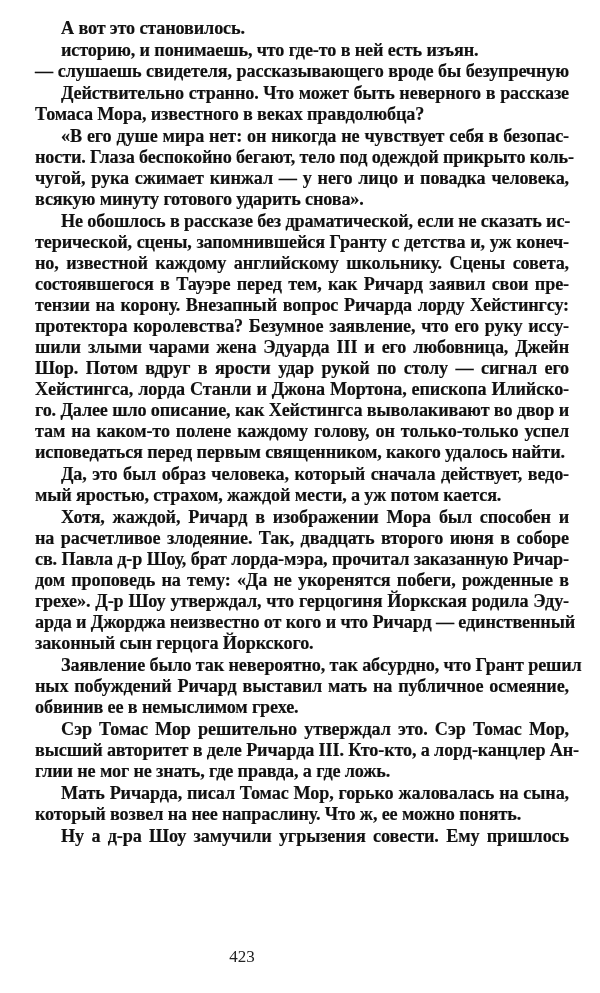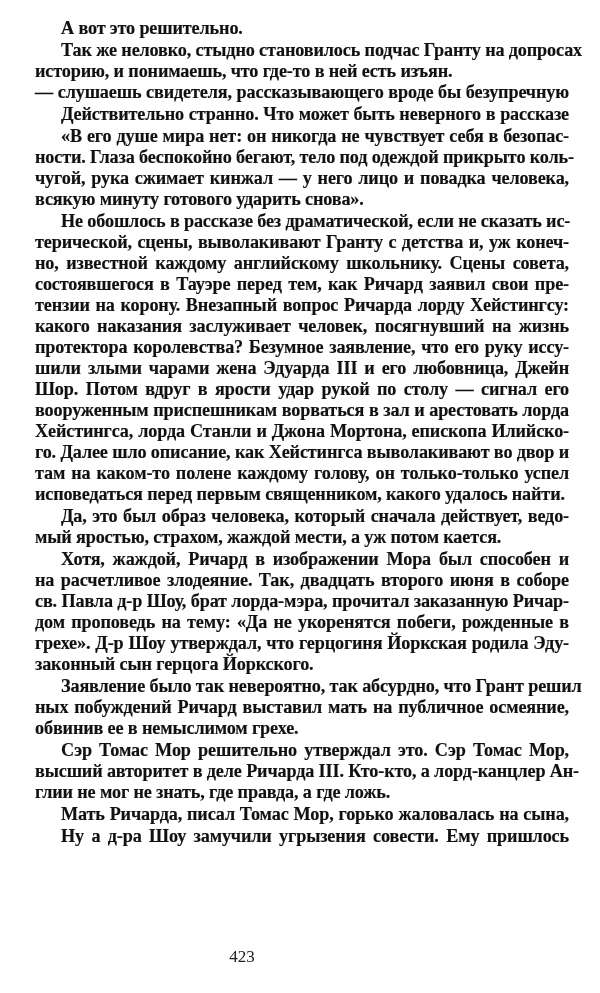--- a/index.html
+++ b/index.html
@@ -63,75 +63,75 @@
       font-weight: normal;
       font-family: "Liberation Serif", "DejaVu Serif", serif;
       color: #222;
     }
   </style>
 </head>
 <body>
 
 <div class="page-body" id="page-body">
     <div class="para">
-      <span class="line last">А вот это решительно.</span>
+      <span class="line last">А вот это становилось.</span>
     </div>
     <div class="para">
-      <span class="line">Так же неловко, стыдно становилось подчас Гранту на допросах</span>
       <span class="line last">историю, и понимаешь, что где-то в ней есть изъян.</span>
       <span class="line">— слушаешь свидетеля, рассказывающего вроде бы безупречную</span>
     </div>
     <div class="para">
       <span class="line">Действительно странно. Что может быть неверного в рассказе</span>
+      <span class="line last">Томаса Мора, известного в веках правдолюбца?</span>
     </div>
     <div class="para">
       <span class="line">«В его душе мира нет: он никогда не чувствует себя в безопас-</span>
       <span class="line">ности. Глаза беспокойно бегают, тело под одеждой прикрыто коль-</span>
       <span class="line">чугой, рука сжимает кинжал — у него лицо и повадка человека,</span>
       <span class="line last">всякую минуту готового ударить снова».</span>
     </div>
     <div class="para">
       <span class="line">Не обошлось в рассказе без драматической, если не сказать ис-</span>
-      <span class="line">терической, сцены, выволакивают Гранту с детства и, уж конеч-</span>
+      <span class="line">терической, сцены, запомнившейся Гранту с детства и, уж конеч-</span>
       <span class="line">но, известной каждому английскому школьнику. Сцены совета,</span>
       <span class="line">состоявшегося в Тауэре перед тем, как Ричард заявил свои пре-</span>
       <span class="line">тензии на корону. Внезапный вопрос Ричарда лорду Хейстингсу:</span>
-      <span class="line">какого наказания заслуживает человек, посягнувший на жизнь</span>
       <span class="line">протектора королевства? Безумное заявление, что его руку иссу-</span>
       <span class="line">шили злыми чарами жена Эдуарда III и его любовница, Джейн</span>
       <span class="line">Шор. Потом вдруг в ярости удар рукой по столу — сигнал его</span>
-      <span class="line">вооруженным приспешникам ворваться в зал и арестовать лорда</span>
       <span class="line">Хейстингса, лорда Станли и Джона Мортона, епископа Илийско-</span>
       <span class="line">го. Далее шло описание, как Хейстингса выволакивают во двор и</span>
       <span class="line">там на каком-то полене каждому голову, он только-только успел</span>
       <span class="line last">исповедаться перед первым священником, какого удалось найти.</span>
     </div>
     <div class="para">
       <span class="line">Да, это был образ человека, который сначала действует, ведо-</span>
       <span class="line last">мый яростью, страхом, жаждой мести, а уж потом кается.</span>
     </div>
     <div class="para">
       <span class="line">Хотя, жаждой, Ричард в изображении Мора был способен и</span>
       <span class="line">на расчетливое злодеяние. Так, двадцать второго июня в соборе</span>
       <span class="line">св. Павла д-р Шоу, брат лорда-мэра, прочитал заказанную Ричар-</span>
       <span class="line">дом проповедь на тему: «Да не укоренятся побеги, рожденные в</span>
       <span class="line">грехе». Д-р Шоу утверждал, что герцогиня Йоркская родила Эду-</span>
+      <span class="line">арда и Джорджа неизвестно от кого и что Ричард — единственный</span>
       <span class="line last">законный сын герцога Йоркского.</span>
     </div>
     <div class="para">
       <span class="line">Заявление было так невероятно, так абсурдно, что Грант решил</span>
       <span class="line">ных побуждений Ричард выставил мать на публичное осмеяние,</span>
       <span class="line last">обвинив ее в немыслимом грехе.</span>
     </div>
     <div class="para">
       <span class="line">Сэр Томас Мор решительно утверждал это. Сэр Томас Мор,</span>
       <span class="line">высший авторитет в деле Ричарда III. Кто-кто, а лорд-канцлер Ан-</span>
       <span class="line last">глии не мог не знать, где правда, а где ложь.</span>
     </div>
     <div class="para">
       <span class="line">Мать Ричарда, писал Томас Мор, горько жаловалась на сына,</span>
+      <span class="line last">который возвел на нее напраслину. Что ж, ее можно понять.</span>
     </div>
     <div class="para">
       <span class="line">Ну а д-ра Шоу замучили угрызения совести. Ему пришлось</span>
     </div>
   </div>
 
 <div class="page-number">423</div>
 
 </body></html>

